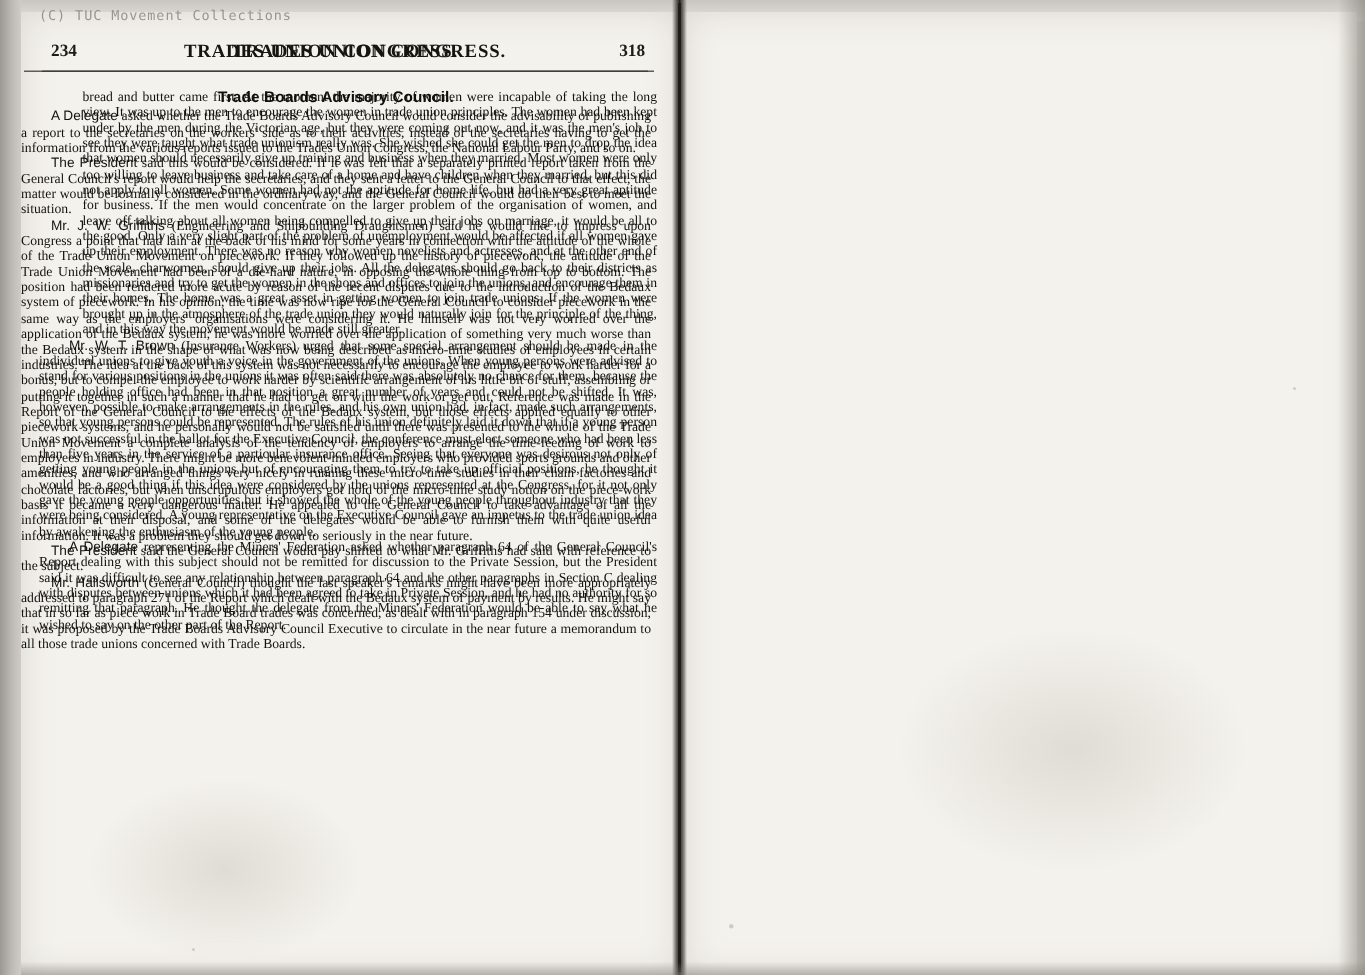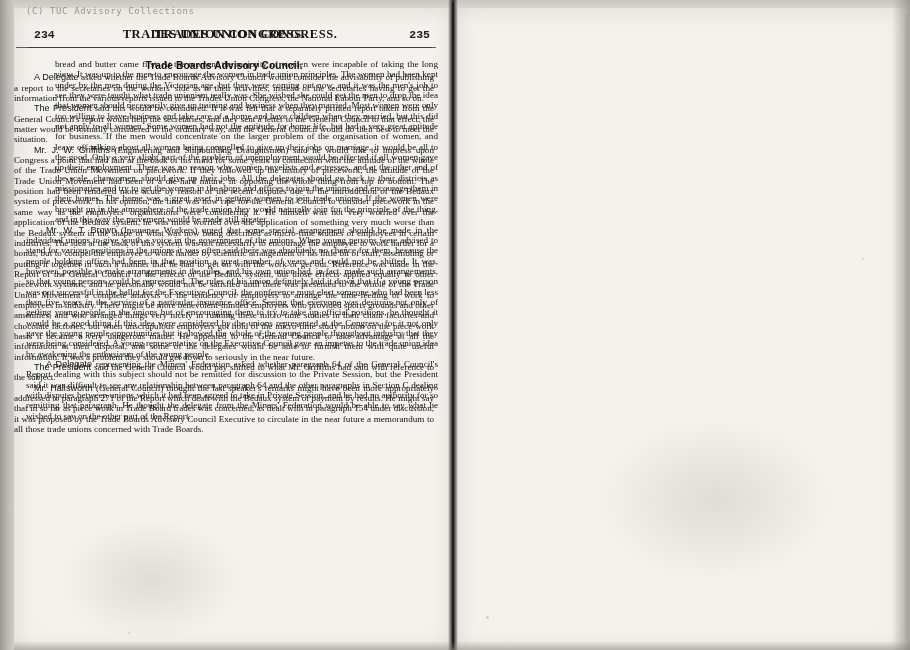--- a/index.html
+++ b/index.html
@@ -96,21 +96,21 @@
   .page-right { left: 14px;  width: 420px; }
 
   .runhead {
     position: relative;
     height: 26px;
     margin-top: 26px;
   }
   .folio {
     position: absolute;
     top: 2px;
-    font-family: Liberation Mono, monospace;
+    font-family: Liberation Serif, serif;
     font-weight: bold;
     font-size: 11.5px;
     color: #1e1c19;
   }
   .folio-verso { left: 8px; }
   .folio-recto { right: 4px; }
   .runtitle {
     position: absolute;
     top: 1px;
     left: 0; right: 0;
@@ -194,21 +194,21 @@
   <div class="bed-left"></div>
 
   <div class="leaf leaf-left"></div>
   <div class="leaf leaf-right"></div>
 
   <div class="gutter"></div>
   <div class="gutter-edge"></div>
   <div class="right-edge"></div>
   <div class="bottom-edge"></div>
 
-  <div class="watermark">(C) TUC Advisory Collections</div>
+  <div class="watermark">(C) TUC Movement Collections</div>
 
   <div class="page page-left">
 
     <div class="runhead">
       <span class="folio folio-verso">234</span>
       <span class="runtitle">TRADES UNION CONGRESS.</span>
       <div class="rule"></div>
     </div>
 
     <div class="body">
@@ -219,21 +219,21 @@
 
       <p><span class="spk">A Delegate</span><span> representing the Miners' Federation asked whether paragraph 64 of the General Council's Report dealing with this subject should not be remitted for discussion to the Private Session, but the President said it was difficult to see any relationship between paragraph 64 and the other paragraphs in Section C dealing with disputes between unions which it had been agreed to take in Private Session, and he had no authority for so remitting that paragraph. He thought the delegate from the Miners' Federation would be able to say what he wished to say on the other part of the Report.</span></p>
 
     </div>
   </div>
 
   <div class="page page-right">
 
     <div class="runhead">
       <span class="runtitle">TRADES UNION CONGRESS.</span>
-      <span class="folio folio-recto">235</span>
+      <span class="folio folio-recto">318</span>
       <div class="rule"></div>
     </div>
 
     <div class="body">
 
       <h3 class="sec">Trade Boards Advisory Council.</h3>
       <p><span class="spk">A Delegate</span><span> asked whether the Trade Boards Advisory Council would consider the advisability of publishing a report to the secretaries on the workers' side as to their activities, instead of the secretaries having to get the information from the various reports issued to the Trades Union Congress, the National Labour Party, and so on.</span></p>
 
       <p><span class="spk">The President</span><span> said this would be considered. If it was felt that a separately printed report taken from the General Council's report would help the secretaries, and they sent a letter to the General Council to that effect, the matter would be formally considered in the ordinary way, and the General Council would do their best to meet the situation.</span></p>
 

